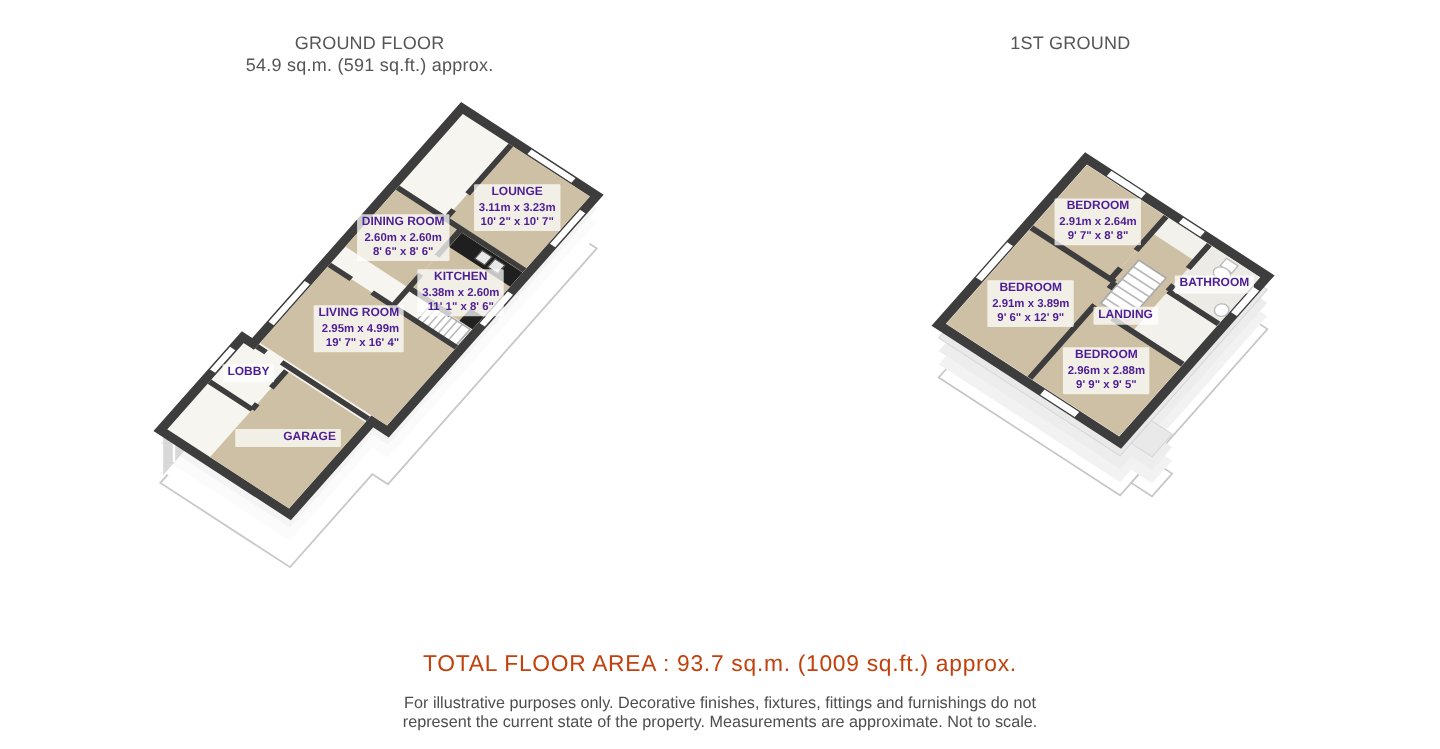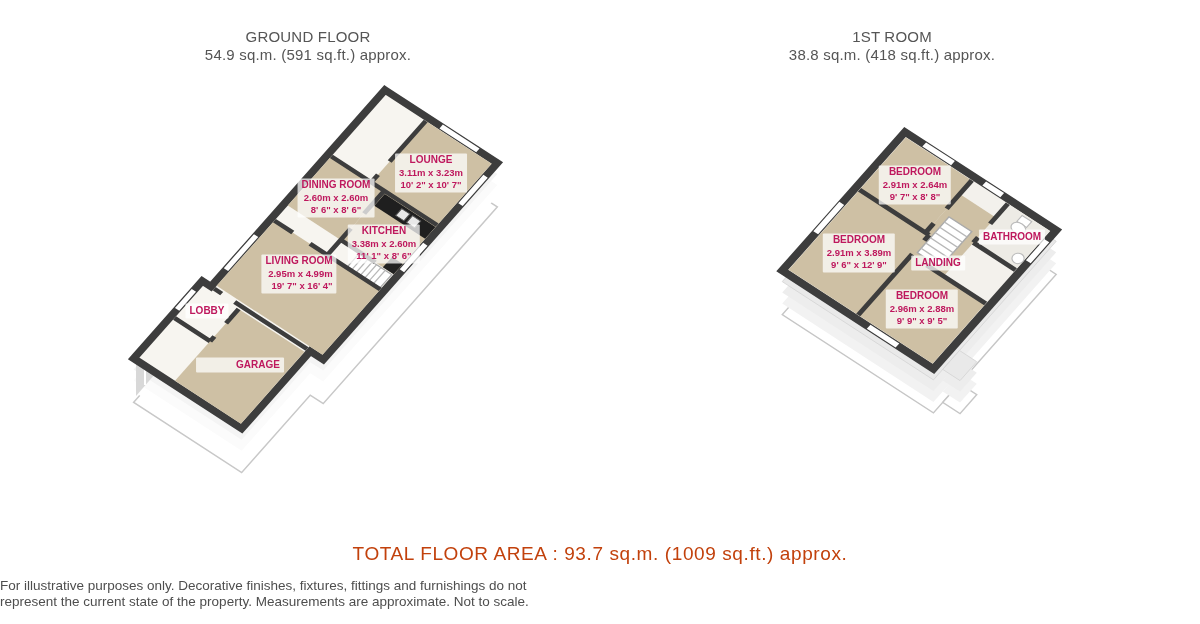--- a/index.html
+++ b/index.html
@@ -5,40 +5,39 @@
   html,body{margin:0;padding:0;background:#ffffff;}
   .page{position:relative;width:1200px;height:624px;background:#ffffff;overflow:hidden;
         font-family:"Liberation Sans",sans-serif;margin-top:20px;}
   .floor-header{position:absolute;top:8px;text-align:center;color:#555555;
         font-size:15px;line-height:1.22;letter-spacing:.2px;}
   .floor-header.ground{left:58px;width:500px;}
   .floor-header.first{left:642px;width:500px;}
   .plan-svg{position:absolute;left:0;top:0;}
   .room-label{position:absolute;transform:translate(-50%,-50%);
         background:rgba(255,255,255,.74);padding:1px 4px;text-align:center;
-        color:#be185d;font-weight:bold;line-height:1.28;border-radius:1px;}
+        color:#4c1d95;font-weight:bold;line-height:1.28;border-radius:1px;}
   .room-label .rn{font-size:10px;white-space:nowrap;}
   .room-label .rd{font-size:9.5px;white-space:nowrap;}
   .total{position:absolute;top:523px;left:0;width:1200px;text-align:center;
         font-size:19px;color:#c2410c;letter-spacing:.6px;}
-  .disclaimer{position:absolute;top:558px;left:0;width:1200px;
+  .disclaimer{position:absolute;top:558px;left:0;width:1200px;text-align:center;
         font-size:13.5px;color:#4e4e4e;line-height:1.22;}
 </style>
 </head>
 <body>
 
 <div class="page">
 
   <div class="floor-header ground">
     <div>GROUND FLOOR</div>
     <div>54.9 sq.m. (591 sq.ft.) approx.</div>
   </div>
   <div class="floor-header first">
-    <div>1ST ROOM</div>
-    <div>38.8 sq.m. (418 sq.ft.) approx.</div>
+    <div>1ST GROUND</div>
   </div>
 
   <svg class="plan-svg" width="1200" height="624" viewBox="0 0 1200 624">
     <defs>
       <polygon id="gfo" points="0,0 5.2,0 5.2,10.4 4.6,10.4 4.6,14.5 -0.4,14.5 -0.4,10.4 0,10.4"></polygon>
       <rect id="ffo" x="0" y="0" width="6.3" height="6.6"></rect>
       <g id="ffo-slab">
         <rect x="0" y="0" width="6.3" height="6.6"></rect>
         <rect x="6.3" y="5.2" width="0.72" height="0.9"></rect>
       </g>

